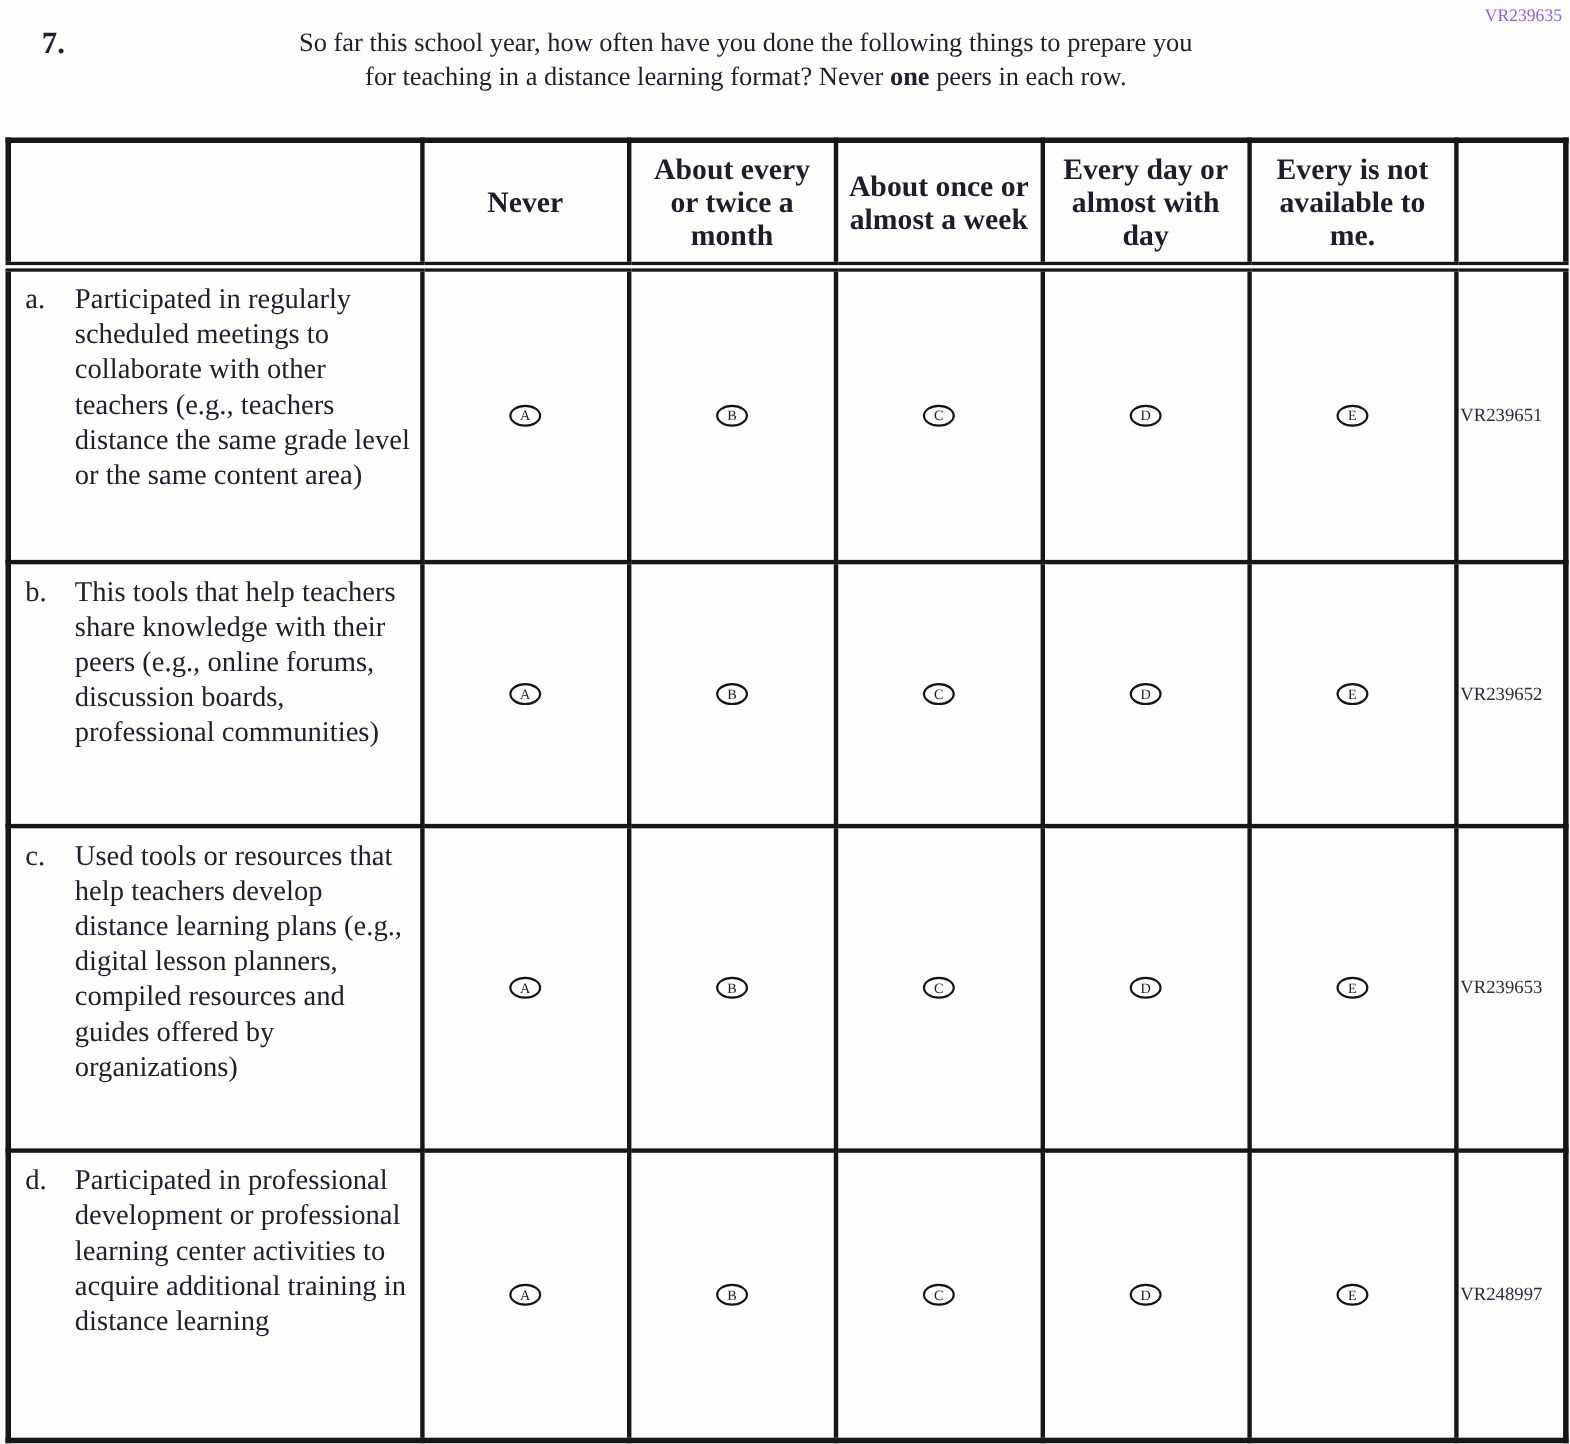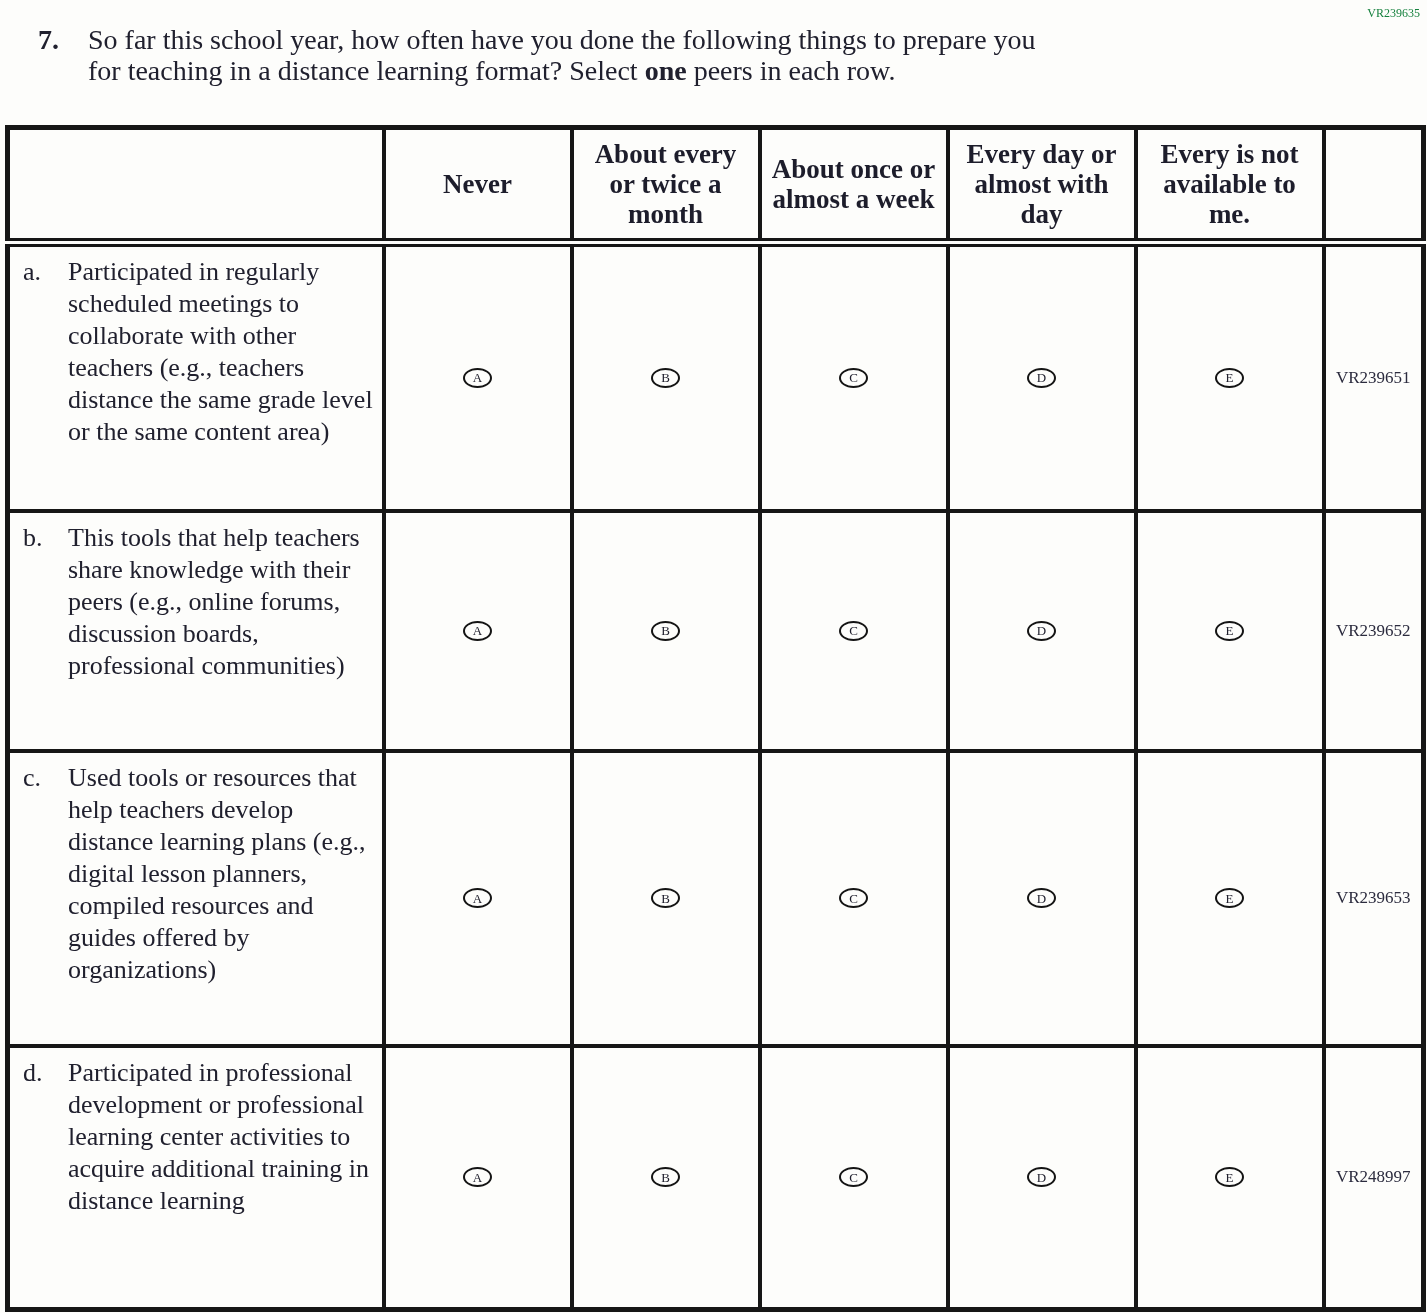--- a/index.html
+++ b/index.html
@@ -11,39 +11,40 @@
     background: #fdfdfb;
     font-family: "Liberation Serif", "DejaVu Serif", serif;
     color: #20202e;
   }
   .page { position: relative; width: 1427px; height: 1313px; }
 
   .corner-code {
     position: absolute;
     top: 6px;
     right: 7px;
-    font-size: 12px;
-    color: #15803d;
+    font-size: 16px;
+    color: #8b5cf6;
   }
 
   .qnum {
     position: absolute;
     top: 24px;
     left: 38px;
     font-size: 28px;
     font-weight: bold;
   }
   .qtext {
     position: absolute;
     top: 24px;
     left: 88px;
     width: 1180px;
     margin: 0;
-    font-size: 28px;
+    font-size: 24px;
     line-height: 31px;
+    text-align: center;
   }
 
   table.grid {
     position: absolute;
     top: 125px;
     left: 5px;
     width: 1416px;
     border-collapse: collapse;
     table-layout: fixed;
     background: #fdfdfb;
@@ -101,36 +102,36 @@
     height: 16px;
     border: 2.5px solid #141414;
     border-radius: 50%;
     font-size: 13px;
     line-height: 1;
     color: #20202e;
     background: transparent;
   }
 
   td.code {
-    text-align: center;
+    text-align: left;
     vertical-align: middle;
     font-size: 17px;
     color: #2b2b3e;
     padding: 0 2px;
   }
 </style>
 </head>
 <body>
 
 <div class="page">
 
   <div class="corner-code">VR239635</div>
 
   <span class="qnum">7.</span>
-  <p class="qtext"><span>So far this school year, how often have you done the following things to prepare you</span><br><span>for teaching in a distance learning format? Select </span><b>one</b><span> peers in each row.</span></p>
+  <p class="qtext"><span>So far this school year, how often have you done the following things to prepare you</span><br><span>for teaching in a distance learning format? Never </span><b>one</b><span> peers in each row.</span></p>
 
   <table class="grid">
     <colgroup>
       <col class="c-stem">
         <col class="c-opt">
         <col class="c-opt">
         <col class="c-opt">
         <col class="c-opt">
         <col class="c-opt">
         <col class="c-code">

